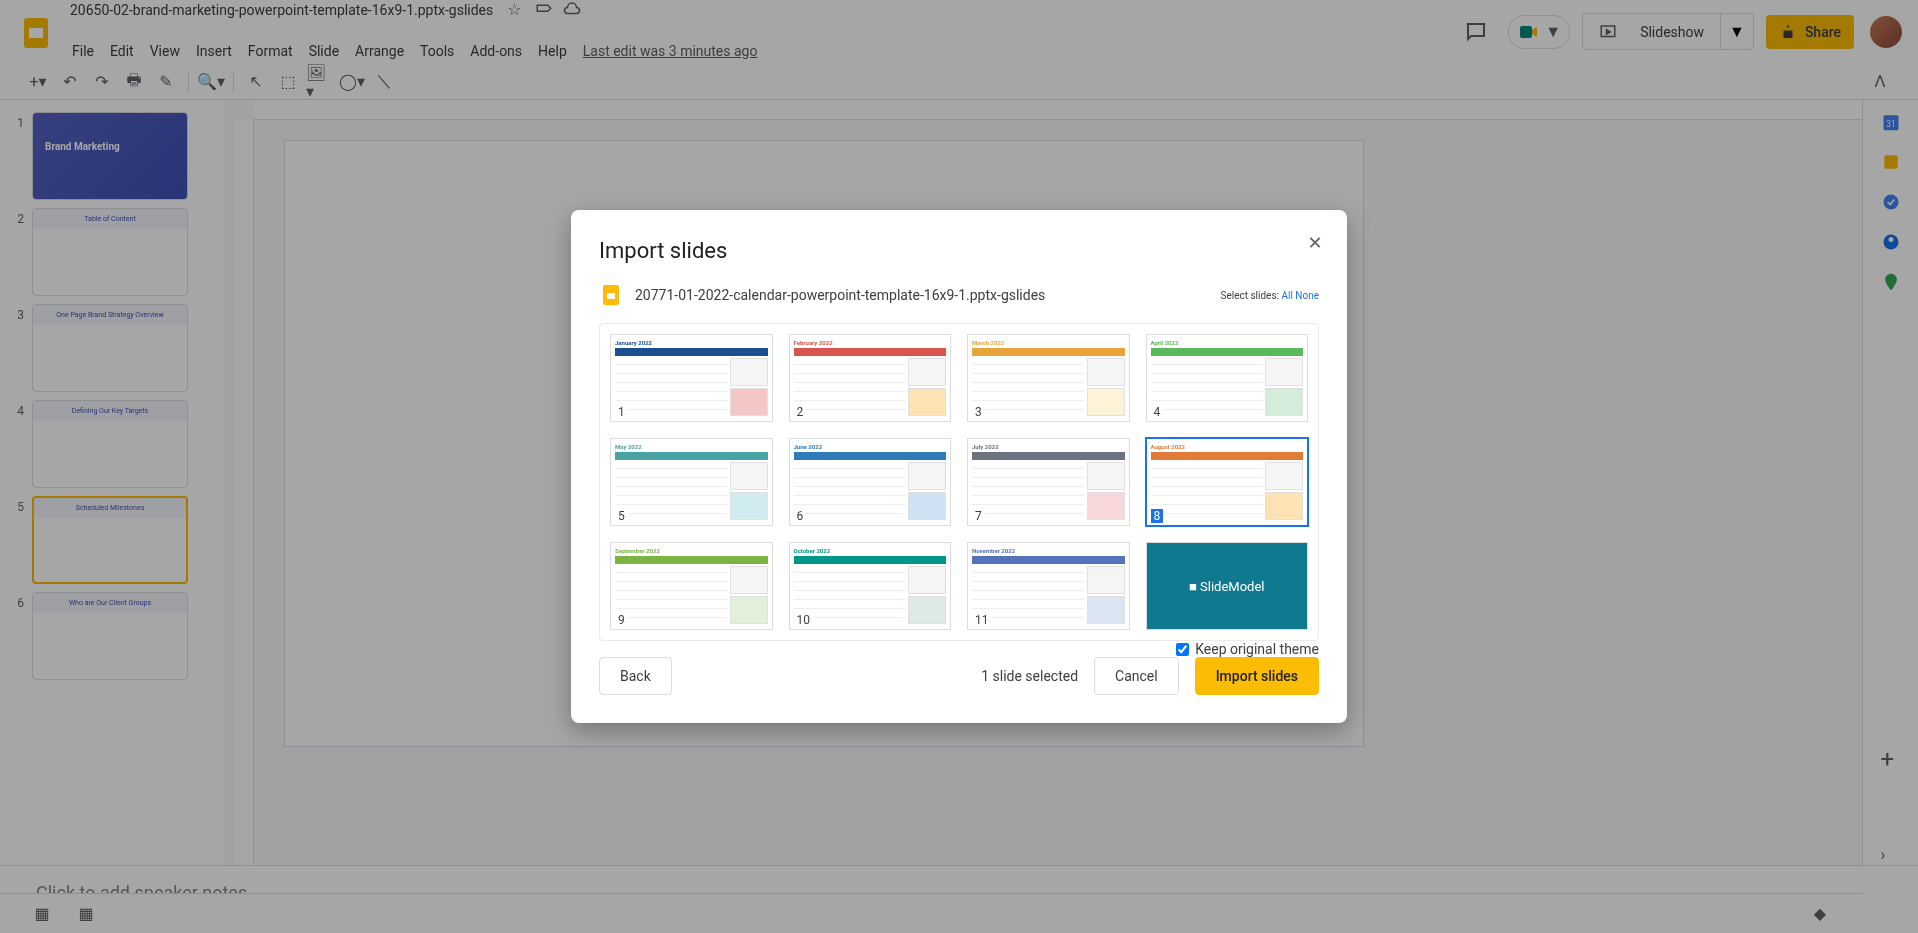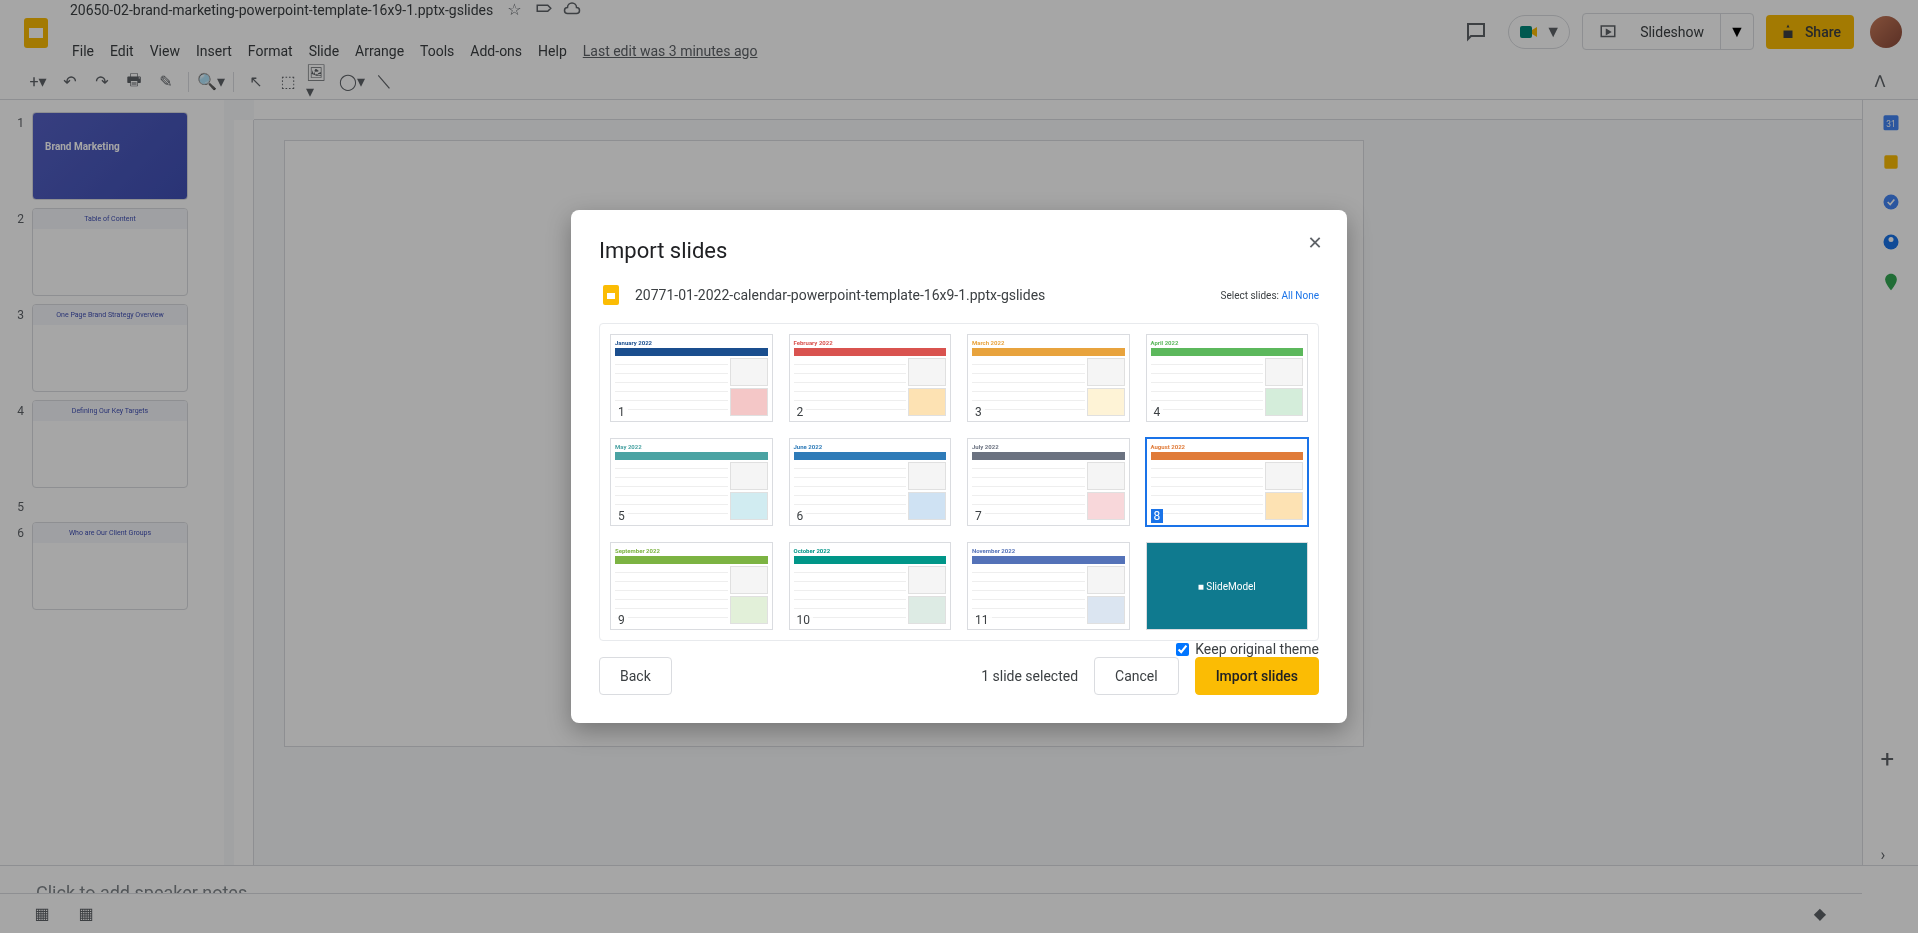--- a/index.html
+++ b/index.html
@@ -179,20 +179,23 @@
         </div>
       </div>
     <div class="thumb-row">
         <div class="thumb-num">4</div>
         <div class="thumb">
           <div class="thumb-generic">Defining Our Key Targets</div>
         </div>
       </div>
     <div class="thumb-row">
         <div class="thumb-num">5</div>
+        <div class="thumb active">
+          <div class="thumb-generic">Scheduled Milestones</div>
+        </div>
       </div>
     <div class="thumb-row">
         <div class="thumb-num">6</div>
         <div class="thumb">
           <div class="thumb-generic">Who are Our Client Groups</div>
         </div>
       </div>
   </div>
   <div class="canvas-area">
     <div class="ruler-h"></div>
@@ -399,21 +402,21 @@
               <div class="cal-main"></div>
               <div class="cal-side">
                 <div class="cal-mini"></div>
                 <div class="cal-note" style="background:#dbe5f1"></div>
               </div>
             </div>
           </div>
           <div class="grid-num">11</div>
         </div>
         <div class="grid-thumb thumb-13">
-          <div style="color:#fff;font-size:10px">■ SlideModel</div>
+          <div style="color:#fff;font-size:13px">■ SlideModel</div>
         </div>
       </div>
     <div class="keep-theme">
       <input type="checkbox" checked="" style="">
       <span>Keep original theme</span>
     </div>
     <div class="footer-row">
       <button class="btn">Back</button>
       <div class="footer-spacer"></div>
       <span class="selected-count">1 slide selected</span>

